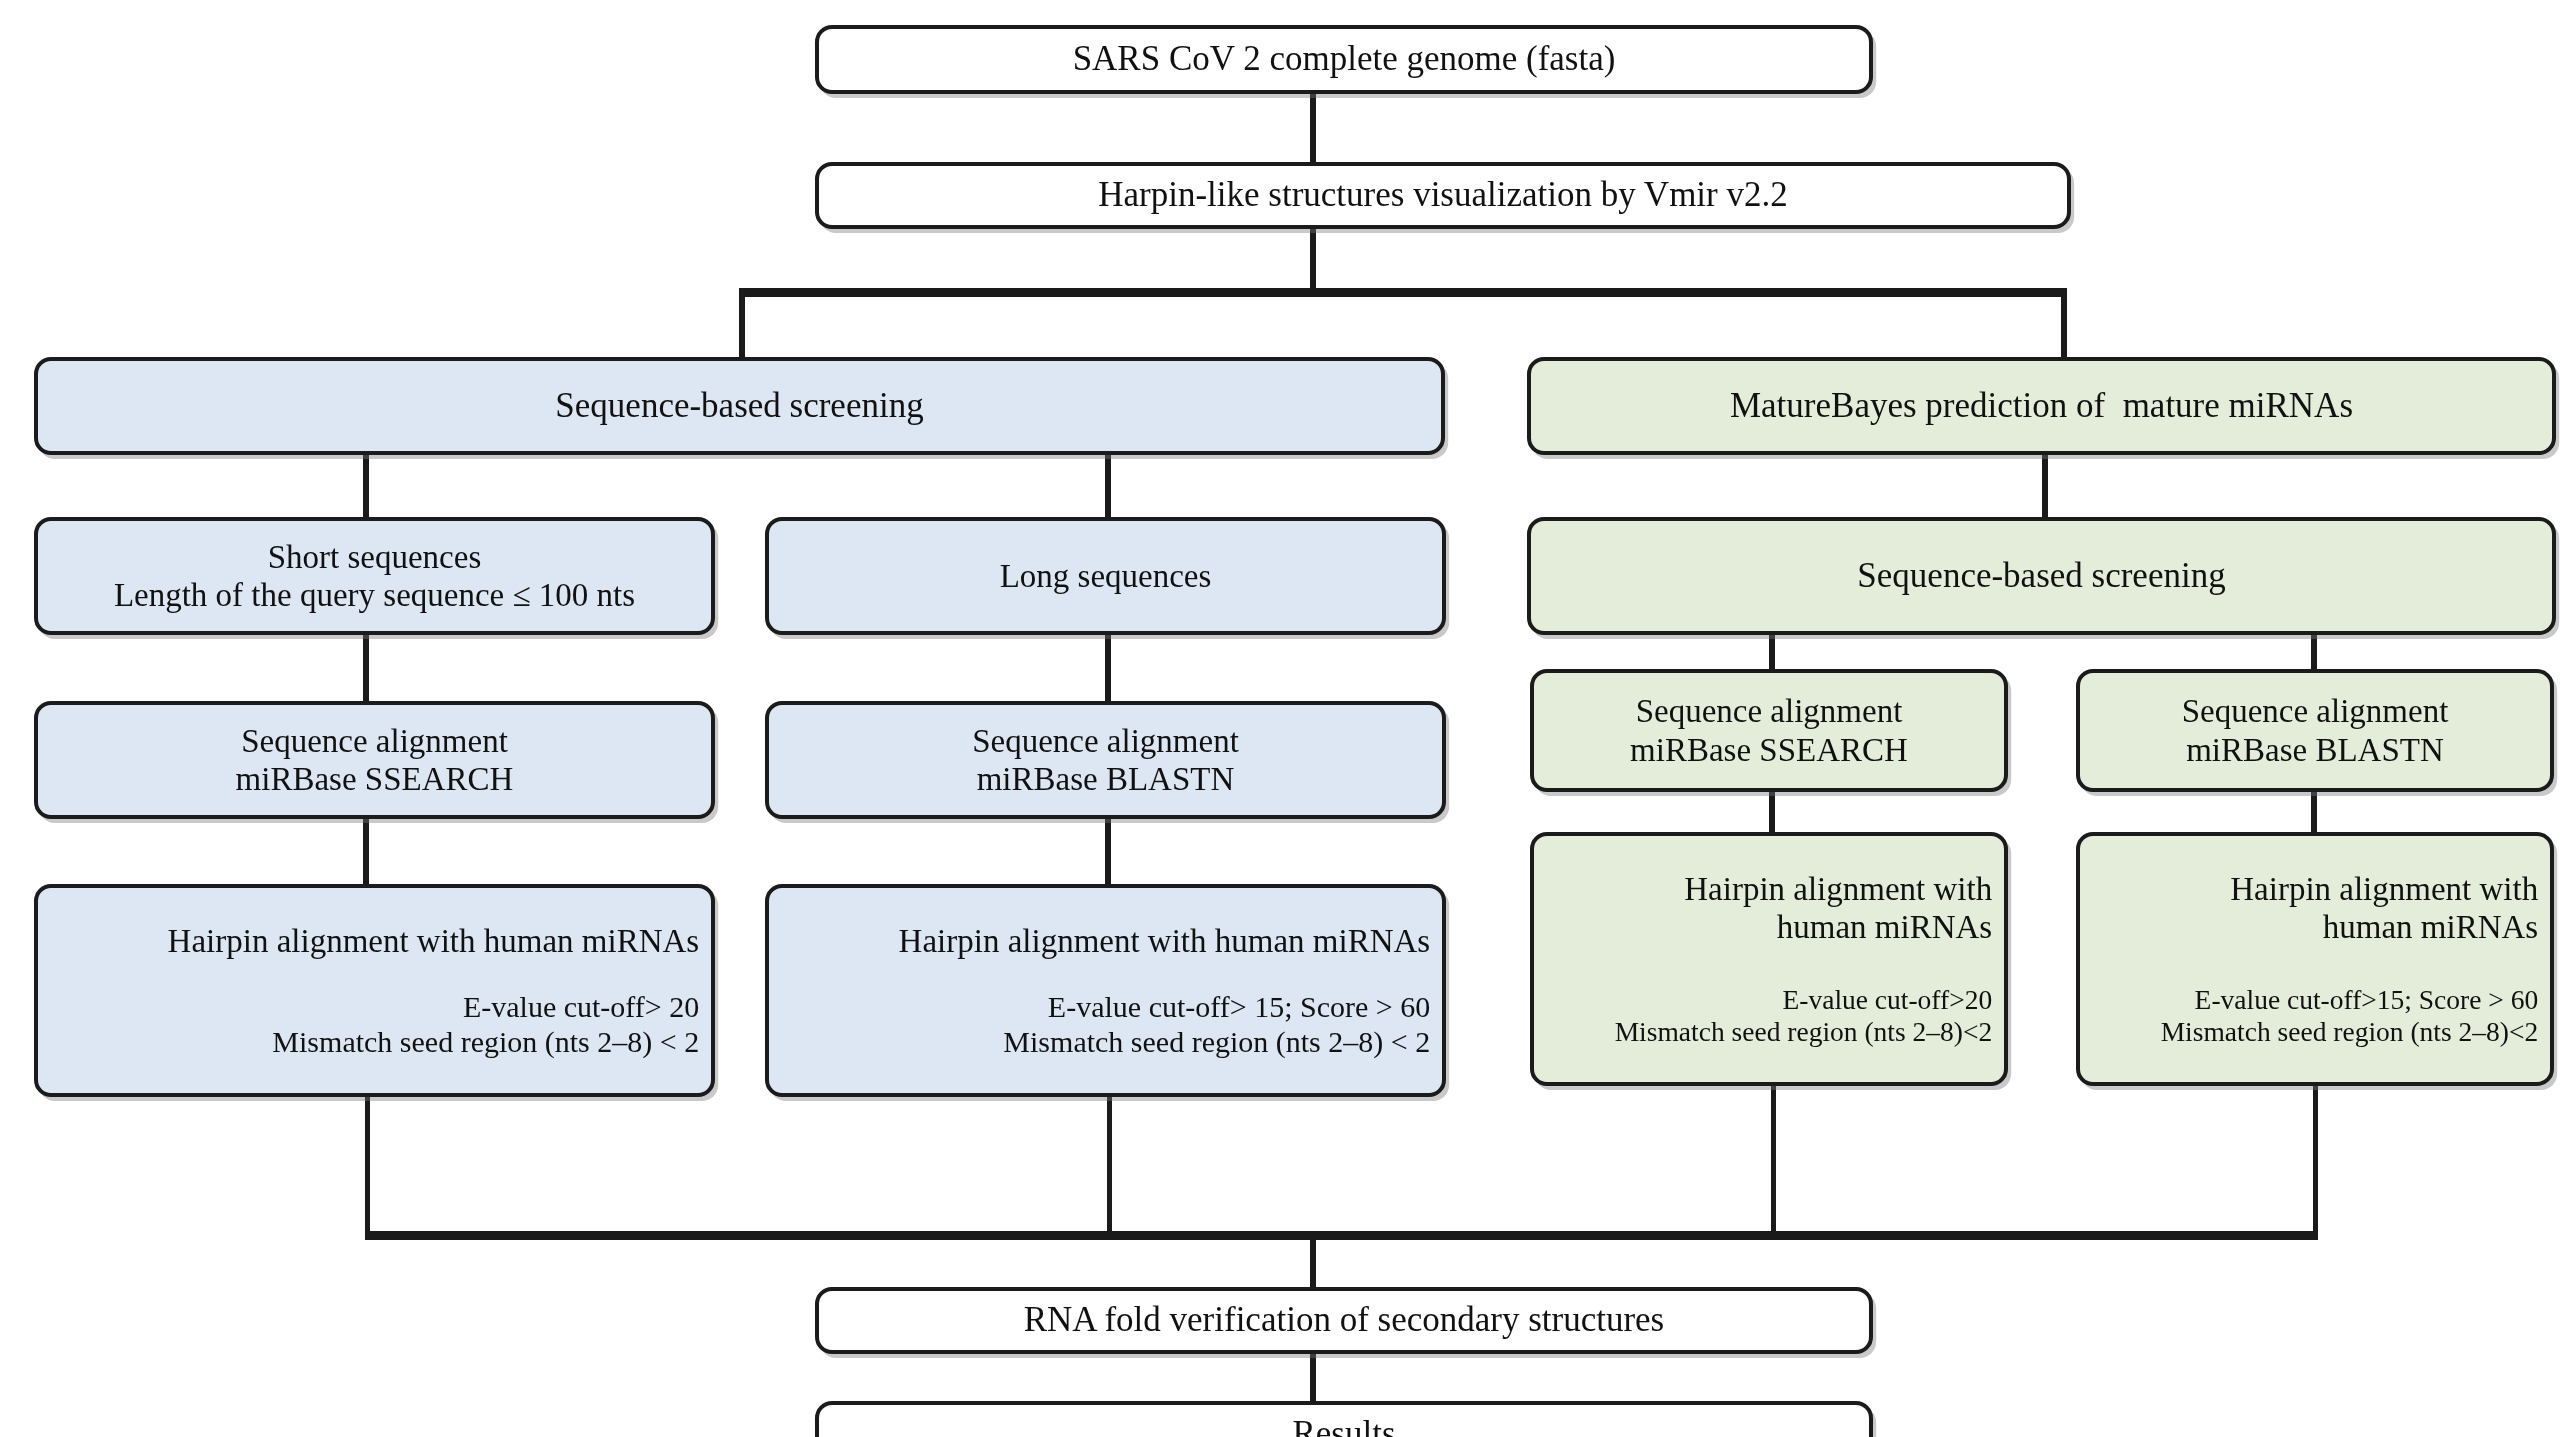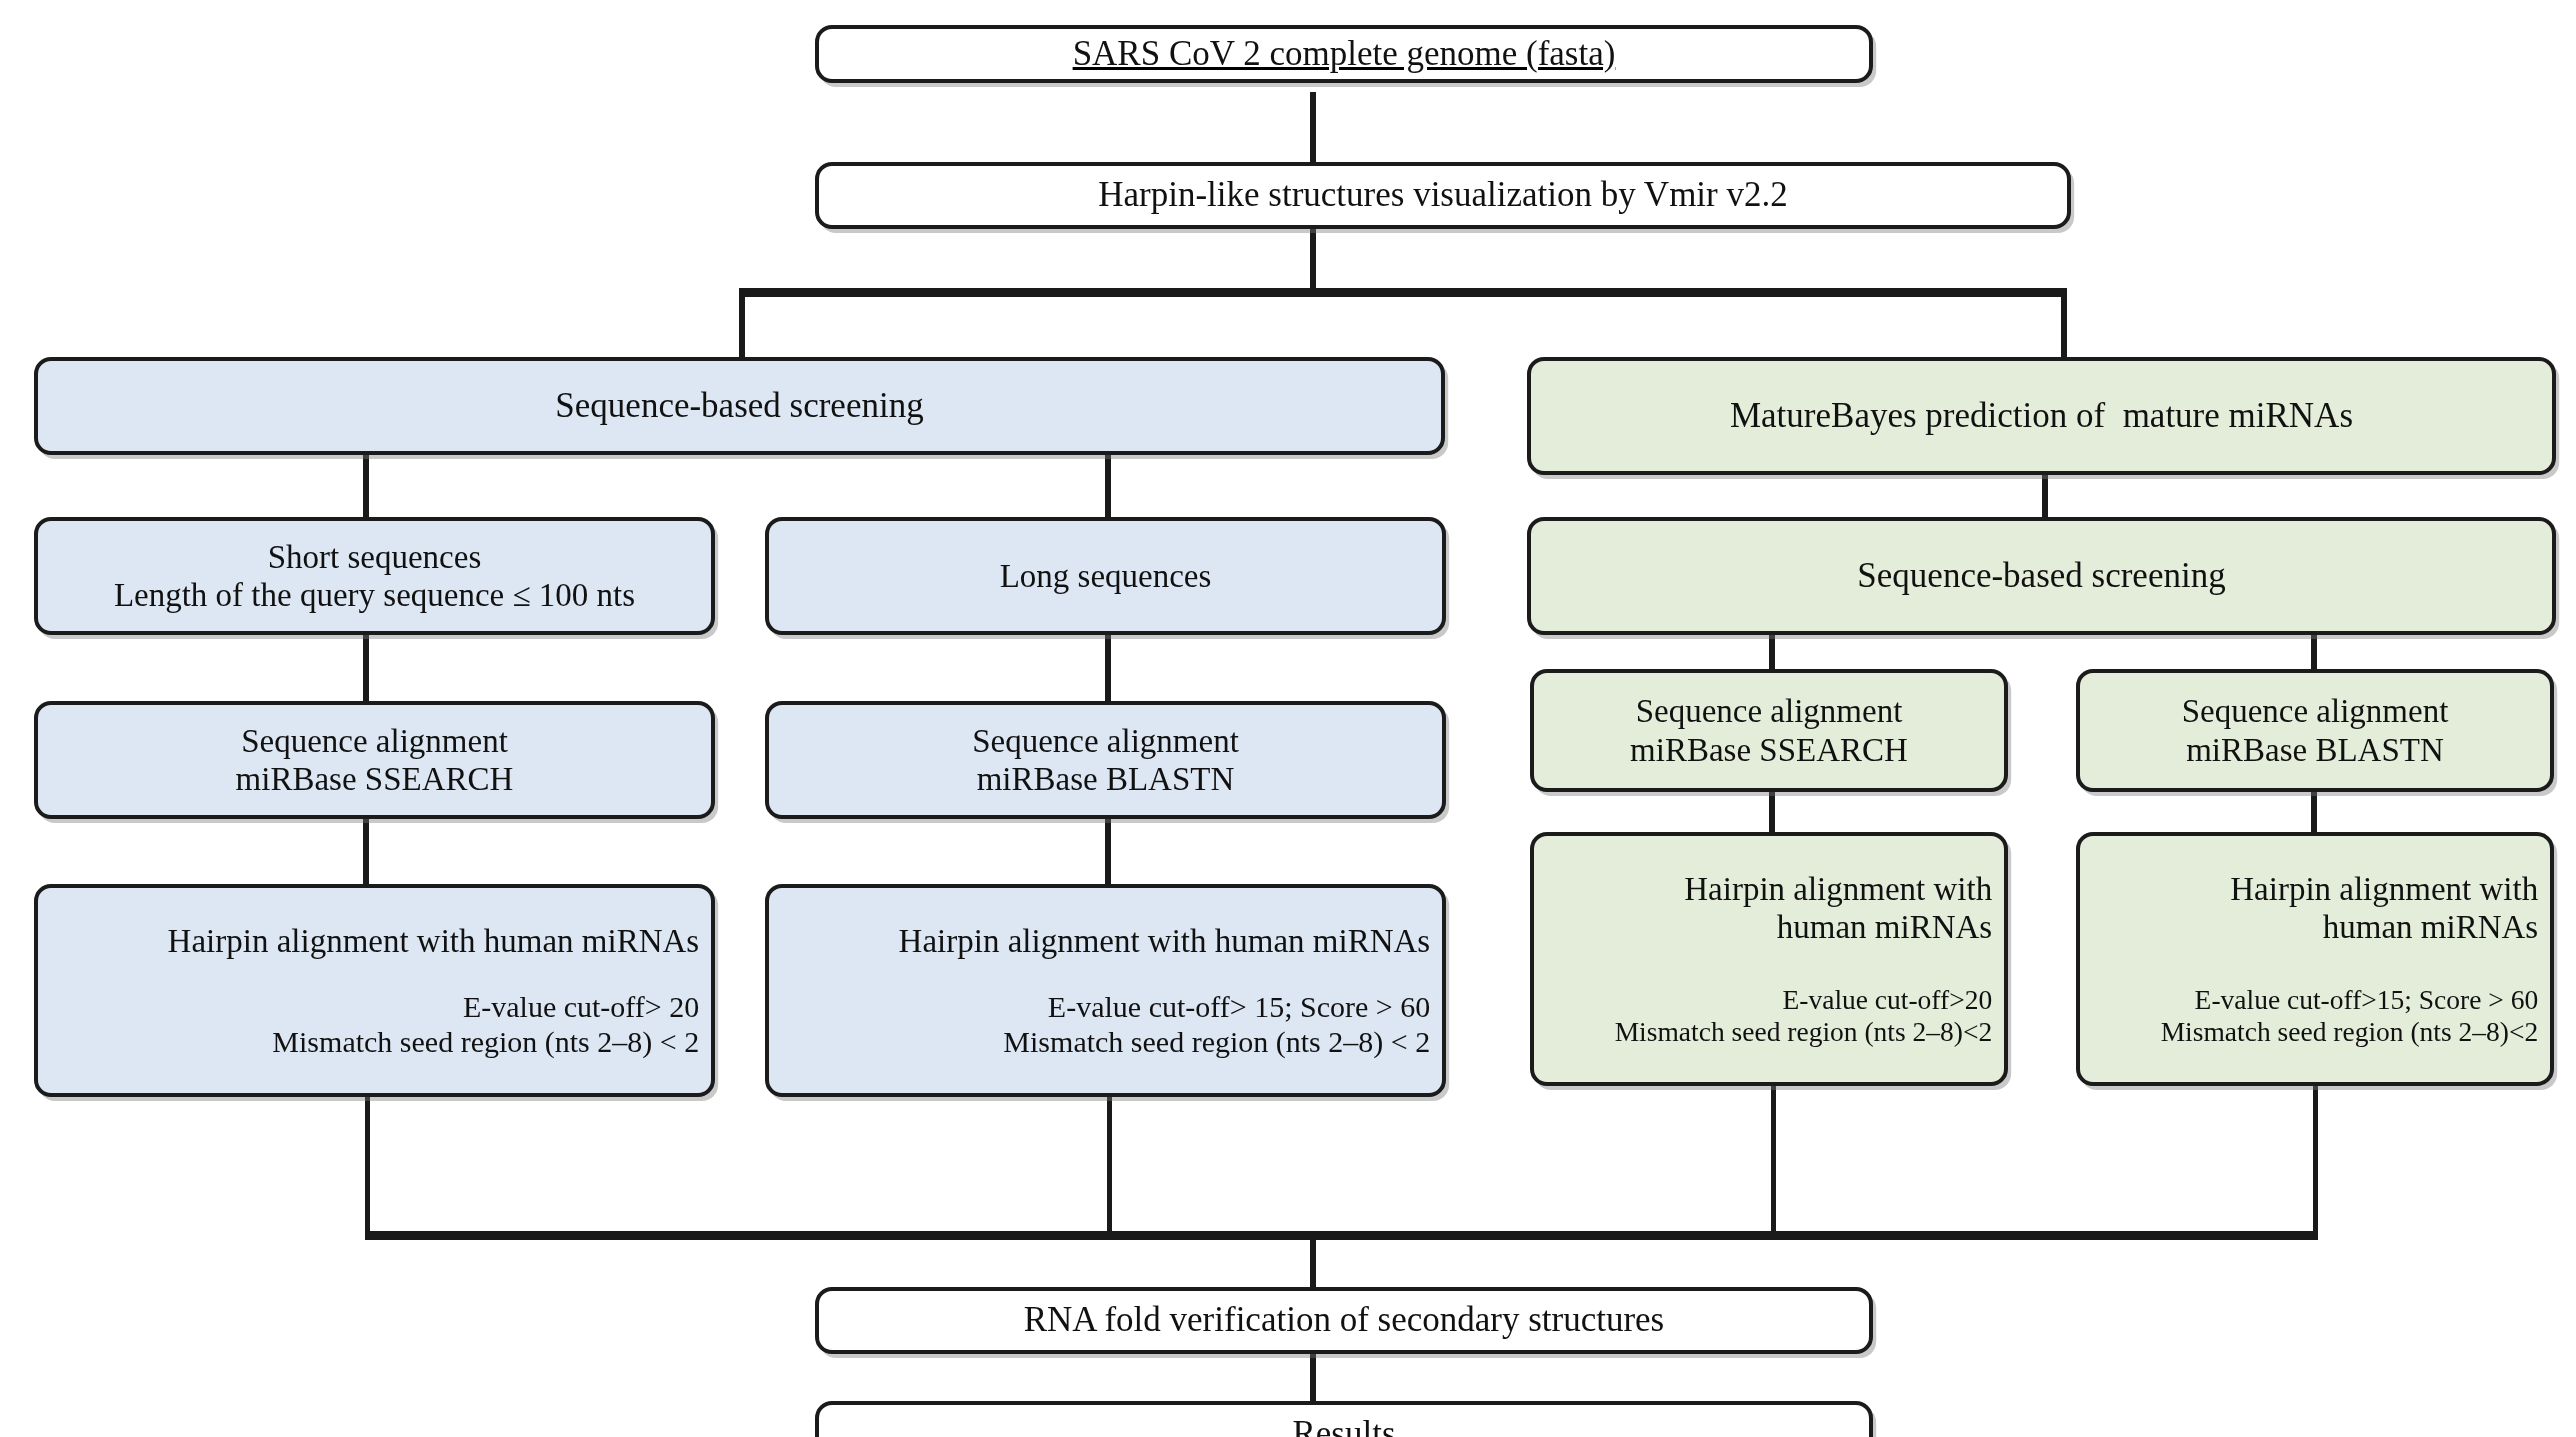--- a/index.html
+++ b/index.html
@@ -99,33 +99,33 @@
   <div class="conn thin" style="left:1107px; top:1097px; height:138px;"></div>
   <div class="conn thin" style="left:1771px; top:1084px; height:151px;"></div>
   <div class="conn thin" style="left:2313px; top:1084px; height:151px;"></div>
 
   <div class="conn h" style="left:365px; top:1231px; width:1953px;"></div>
 
   <div class="conn v" style="left:1310px; top:1231px; height:62px;"></div>
 
   <div class="conn v" style="left:1310px; top:1352px; height:65px;"></div>
 
-  <div class="node white center" style="left:815px; top:25px; width:1058px; height:58px;text-decoration:underline;">
+  <div class="node white center" style="left:815px; top:25px; width:1058px; height:69px;">
     <span class="ln t54">SARS CoV 2 complete genome (fasta)</span>
   </div>
 
   <div class="node white center" style="left:815px; top:162px; width:1256px; height:67px;">
     <span class="ln t54">Harpin-like structures visualization by Vmir v2.2</span>
   </div>
 
   <div class="node blue center" style="left:34px; top:357px; width:1411px; height:98px;">
     <span class="ln t54">Sequence-based screening</span>
   </div>
 
-  <div class="node green center" style="left:1527px; top:357px; width:1029px; height:118px;">
+  <div class="node green center" style="left:1527px; top:357px; width:1029px; height:98px;">
     <span class="ln t54">MatureBayes prediction of  mature miRNAs</span>
   </div>
 
   <div class="node blue center" style="left:34px; top:517px; width:681px; height:118px;">
     <span class="ln t50">Short sequences</span>
     <span class="ln t50">Length of the query sequence ≤ 100 nts</span>
   </div>
 
   <div class="node blue center" style="left:765px; top:517px; width:681px; height:118px;">
     <span class="ln t50">Long sequences</span>

